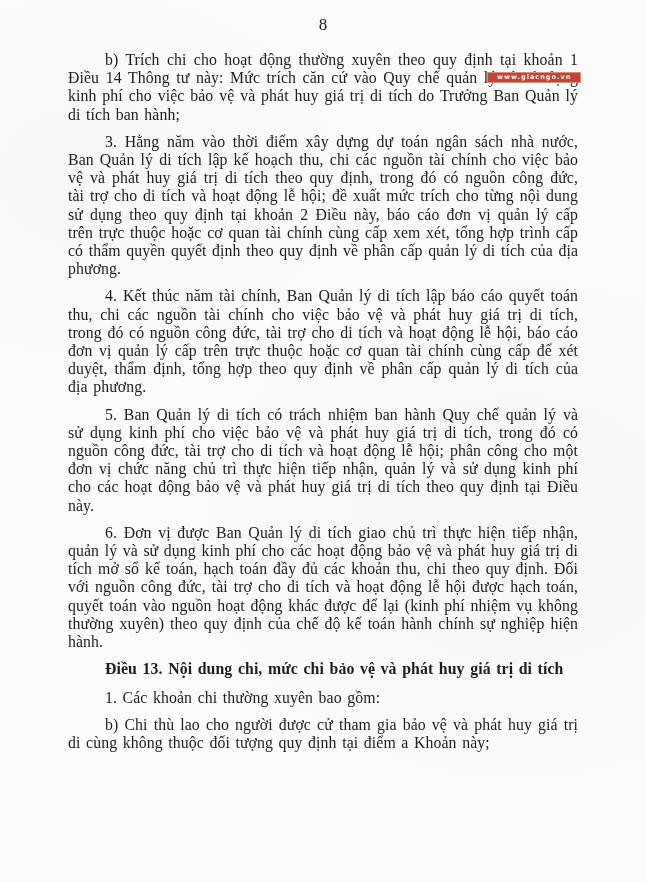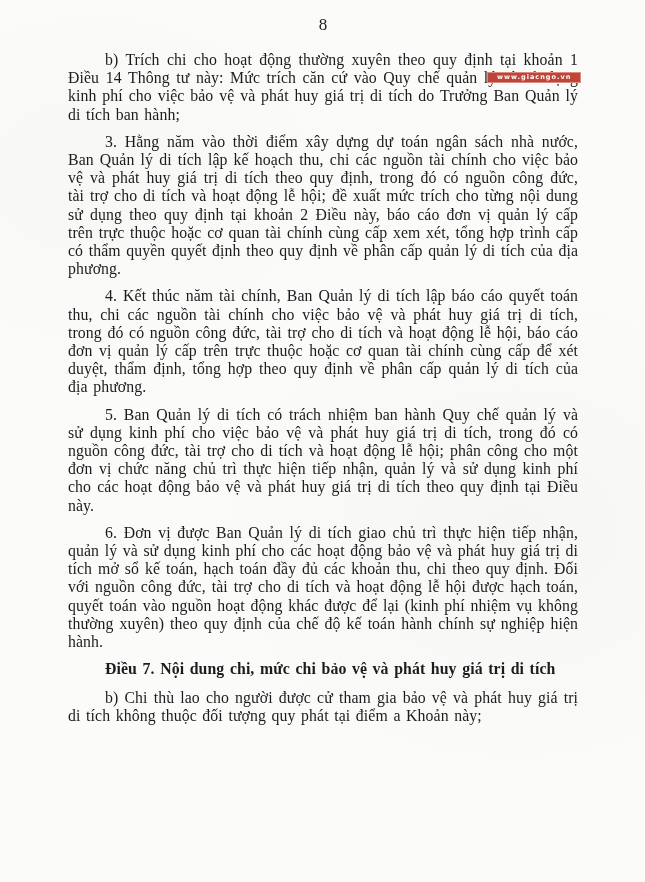--- a/index.html
+++ b/index.html
@@ -68,17 +68,18 @@
 <body>
 
 <div class="page">
   <div class="page-number">8</div>
   <div class="doc-body">
       <p class="para">b) Trích chi cho hoạt động thường xuyên theo quy định tại khoản 1 Điều 14 Thông tư này: Mức trích căn cứ vào Quy chế quản lý và sử dụng kinh phí cho việc bảo vệ và phát huy giá trị di tích do Trưởng Ban Quản lý di tích ban hành;</p>
       <p class="para">3. Hằng năm vào thời điểm xây dựng dự toán ngân sách nhà nước, Ban Quản lý di tích lập kế hoạch thu, chi các nguồn tài chính cho việc bảo vệ và phát huy giá trị di tích theo quy định, trong đó có nguồn công đức, tài trợ cho di tích và hoạt động lễ hội; đề xuất mức trích cho từng nội dung sử dụng theo quy định tại khoản 2 Điều này, báo cáo đơn vị quản lý cấp trên trực thuộc hoặc cơ quan tài chính cùng cấp xem xét, tổng hợp trình cấp có thẩm quyền quyết định theo quy định về phân cấp quản lý di tích của địa phương.</p>
       <p class="para">4. Kết thúc năm tài chính, Ban Quản lý di tích lập báo cáo quyết toán thu, chi các nguồn tài chính cho việc bảo vệ và phát huy giá trị di tích, trong đó có nguồn công đức, tài trợ cho di tích và hoạt động lễ hội, báo cáo đơn vị quản lý cấp trên trực thuộc hoặc cơ quan tài chính cùng cấp để xét duyệt, thẩm định, tổng hợp theo quy định về phân cấp quản lý di tích của địa phương.</p>
       <p class="para">5. Ban Quản lý di tích có trách nhiệm ban hành Quy chế quản lý và sử dụng kinh phí cho việc bảo vệ và phát huy giá trị di tích, trong đó có nguồn công đức, tài trợ cho di tích và hoạt động lễ hội; phân công cho một đơn vị chức năng chủ trì thực hiện tiếp nhận, quản lý và sử dụng kinh phí cho các hoạt động bảo vệ và phát huy giá trị di tích theo quy định tại Điều này.</p>
       <p class="para">6. Đơn vị được Ban Quản lý di tích giao chủ trì thực hiện tiếp nhận, quản lý và sử dụng kinh phí cho các hoạt động bảo vệ và phát huy giá trị di tích mở sổ kế toán, hạch toán đầy đủ các khoản thu, chi theo quy định. Đối với nguồn công đức, tài trợ cho di tích và hoạt động lễ hội được hạch toán, quyết toán vào nguồn hoạt động khác được để lại (kinh phí nhiệm vụ không thường xuyên) theo quy định của chế độ kế toán hành chính sự nghiệp hiện hành.</p>
-      <p class="para heading">Điều 7. Nội dung chi, mức chi bảo vệ và phát huy giá trị di tích</p>
-      <p class="para">b) Chi thù lao cho người được cử tham gia bảo vệ và phát huy giá trị di tích không thuộc đối tượng quy phát tại điểm a Khoản này;</p>
+      <p class="para heading">Điều 13. Nội dung chi, mức chi bảo vệ và phát huy giá trị di tích</p>
+      <p class="para">1. Các khoản chi thường xuyên bao gồm:</p>
+      <p class="para">b) Chi thù lao cho người được cử tham gia bảo vệ và phát huy giá trị di cùng không thuộc đối tượng quy định tại điểm a Khoản này;</p>
     </div>
   <div class="watermark" style="background: rgb(192, 68, 56); color: rgb(255, 255, 255);">www.giacngo.vn</div>
 </div>
 
 </body></html>

